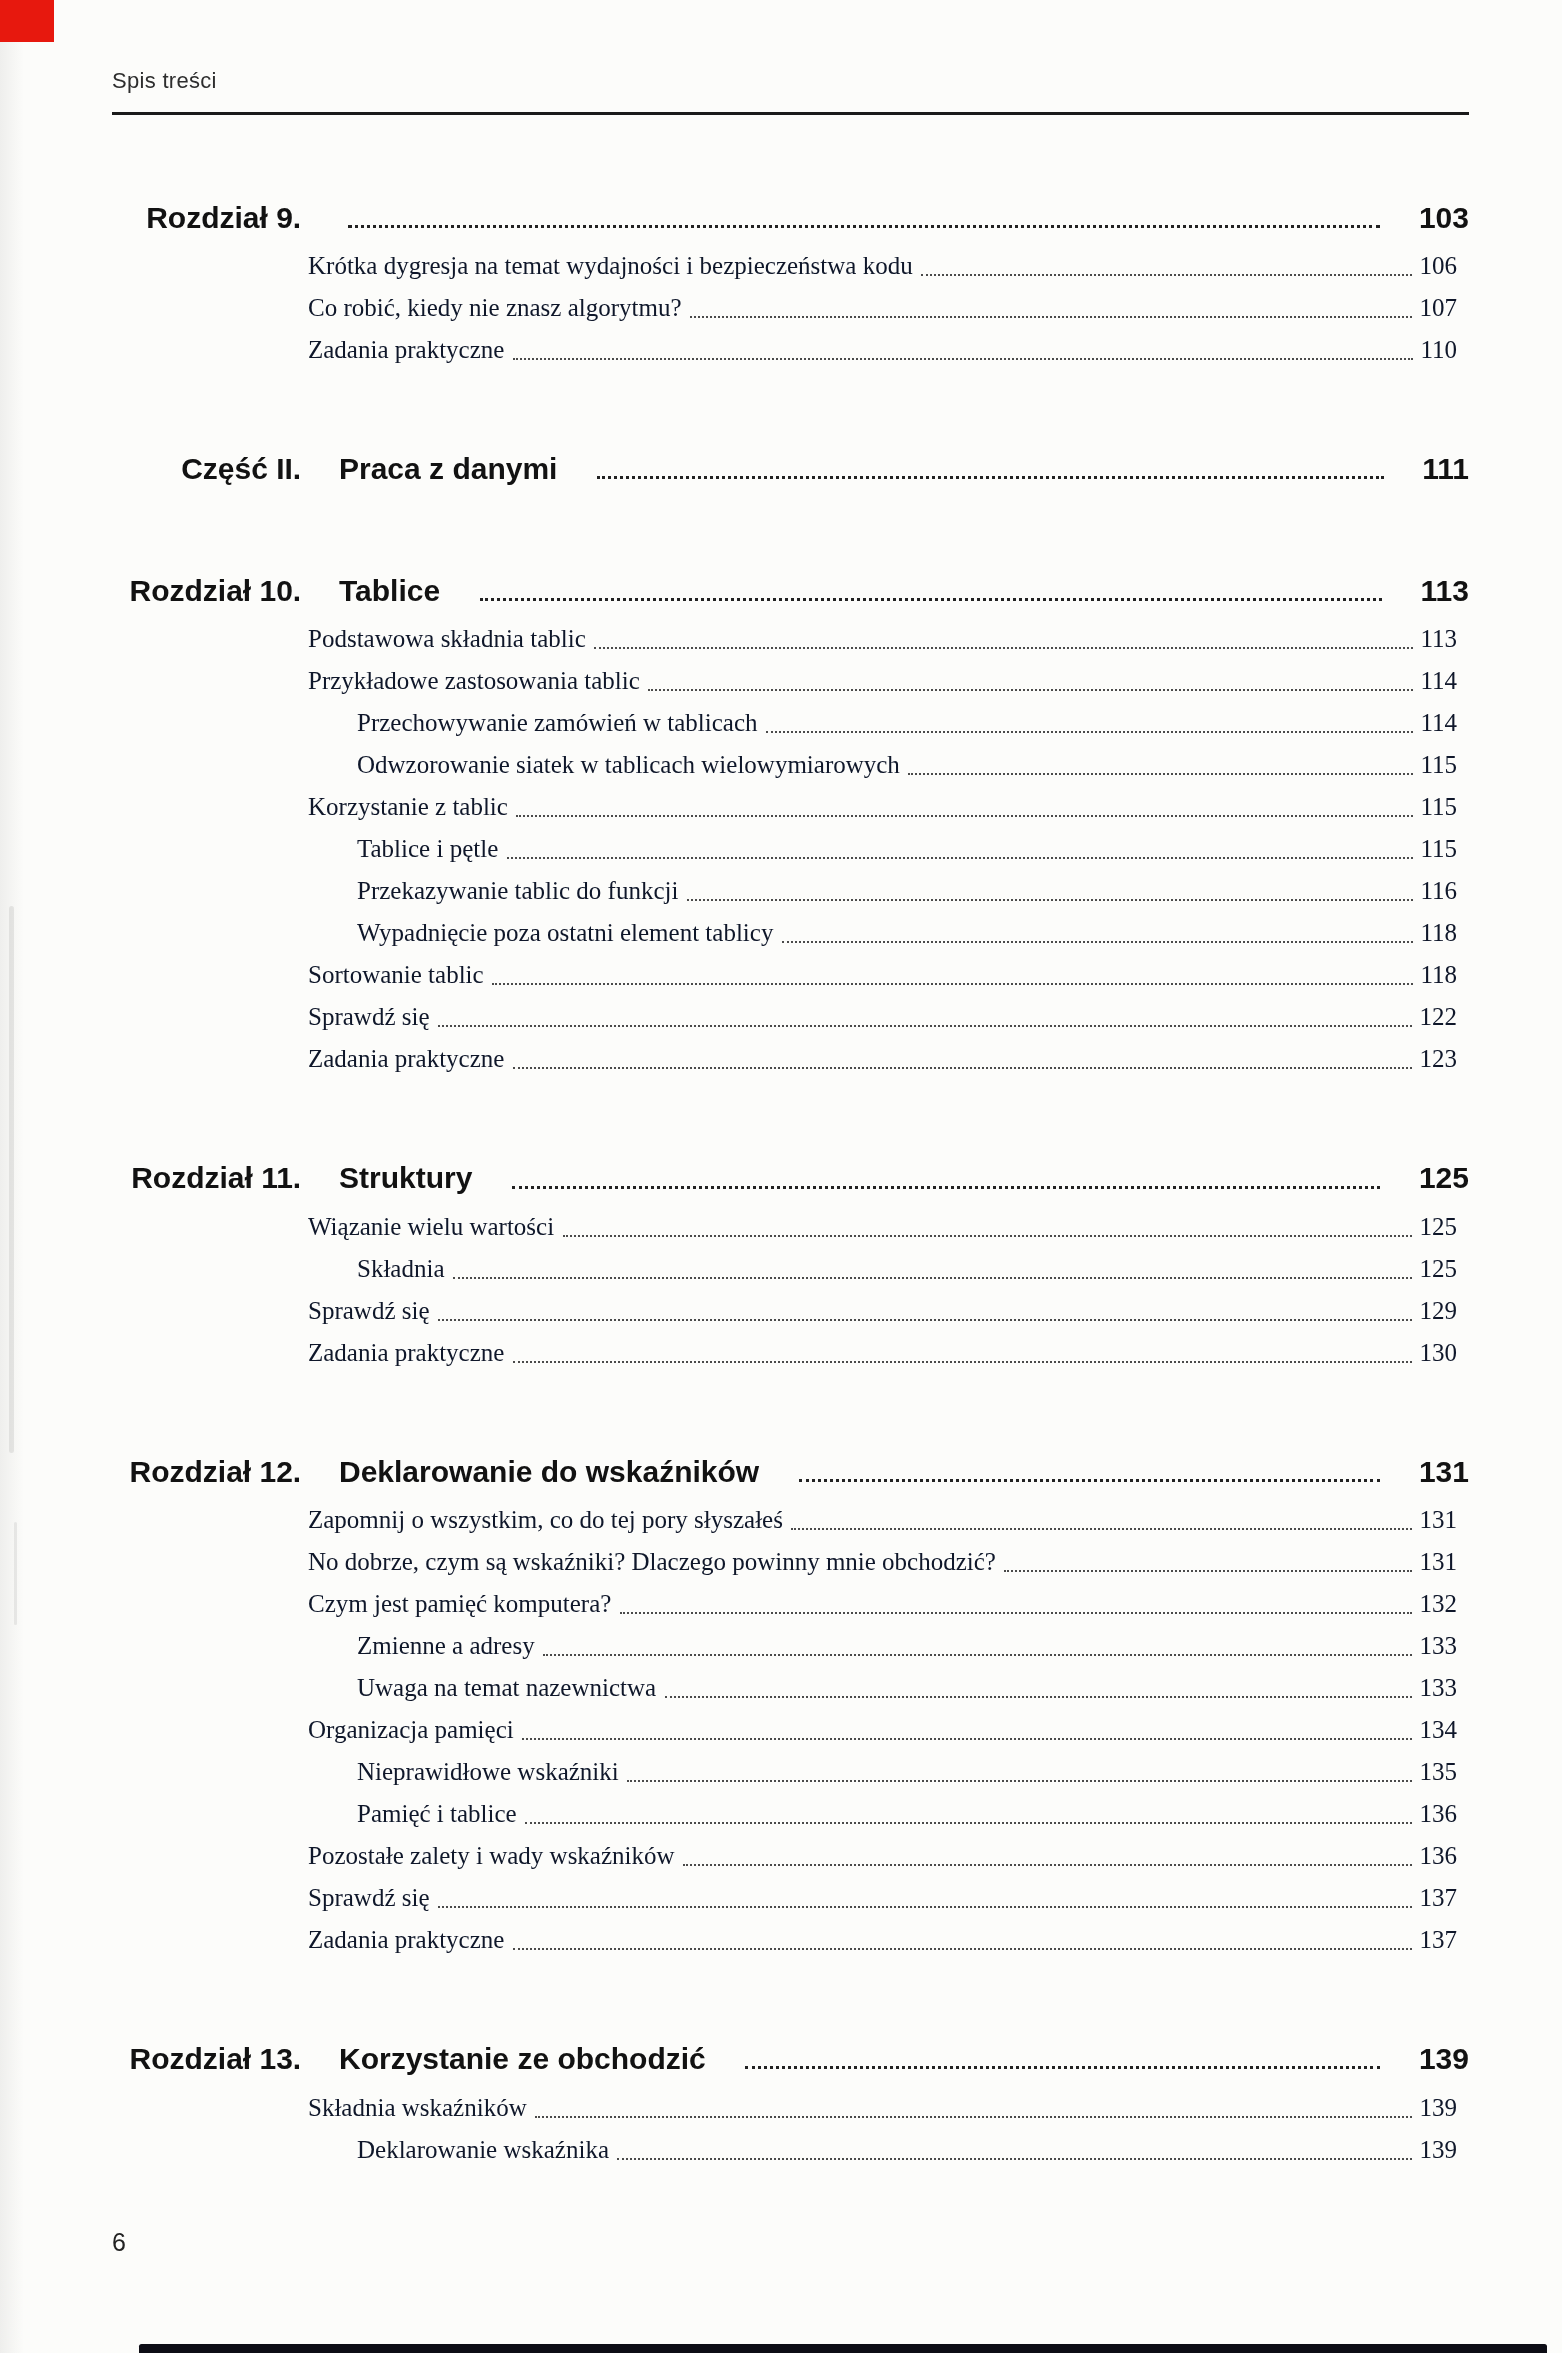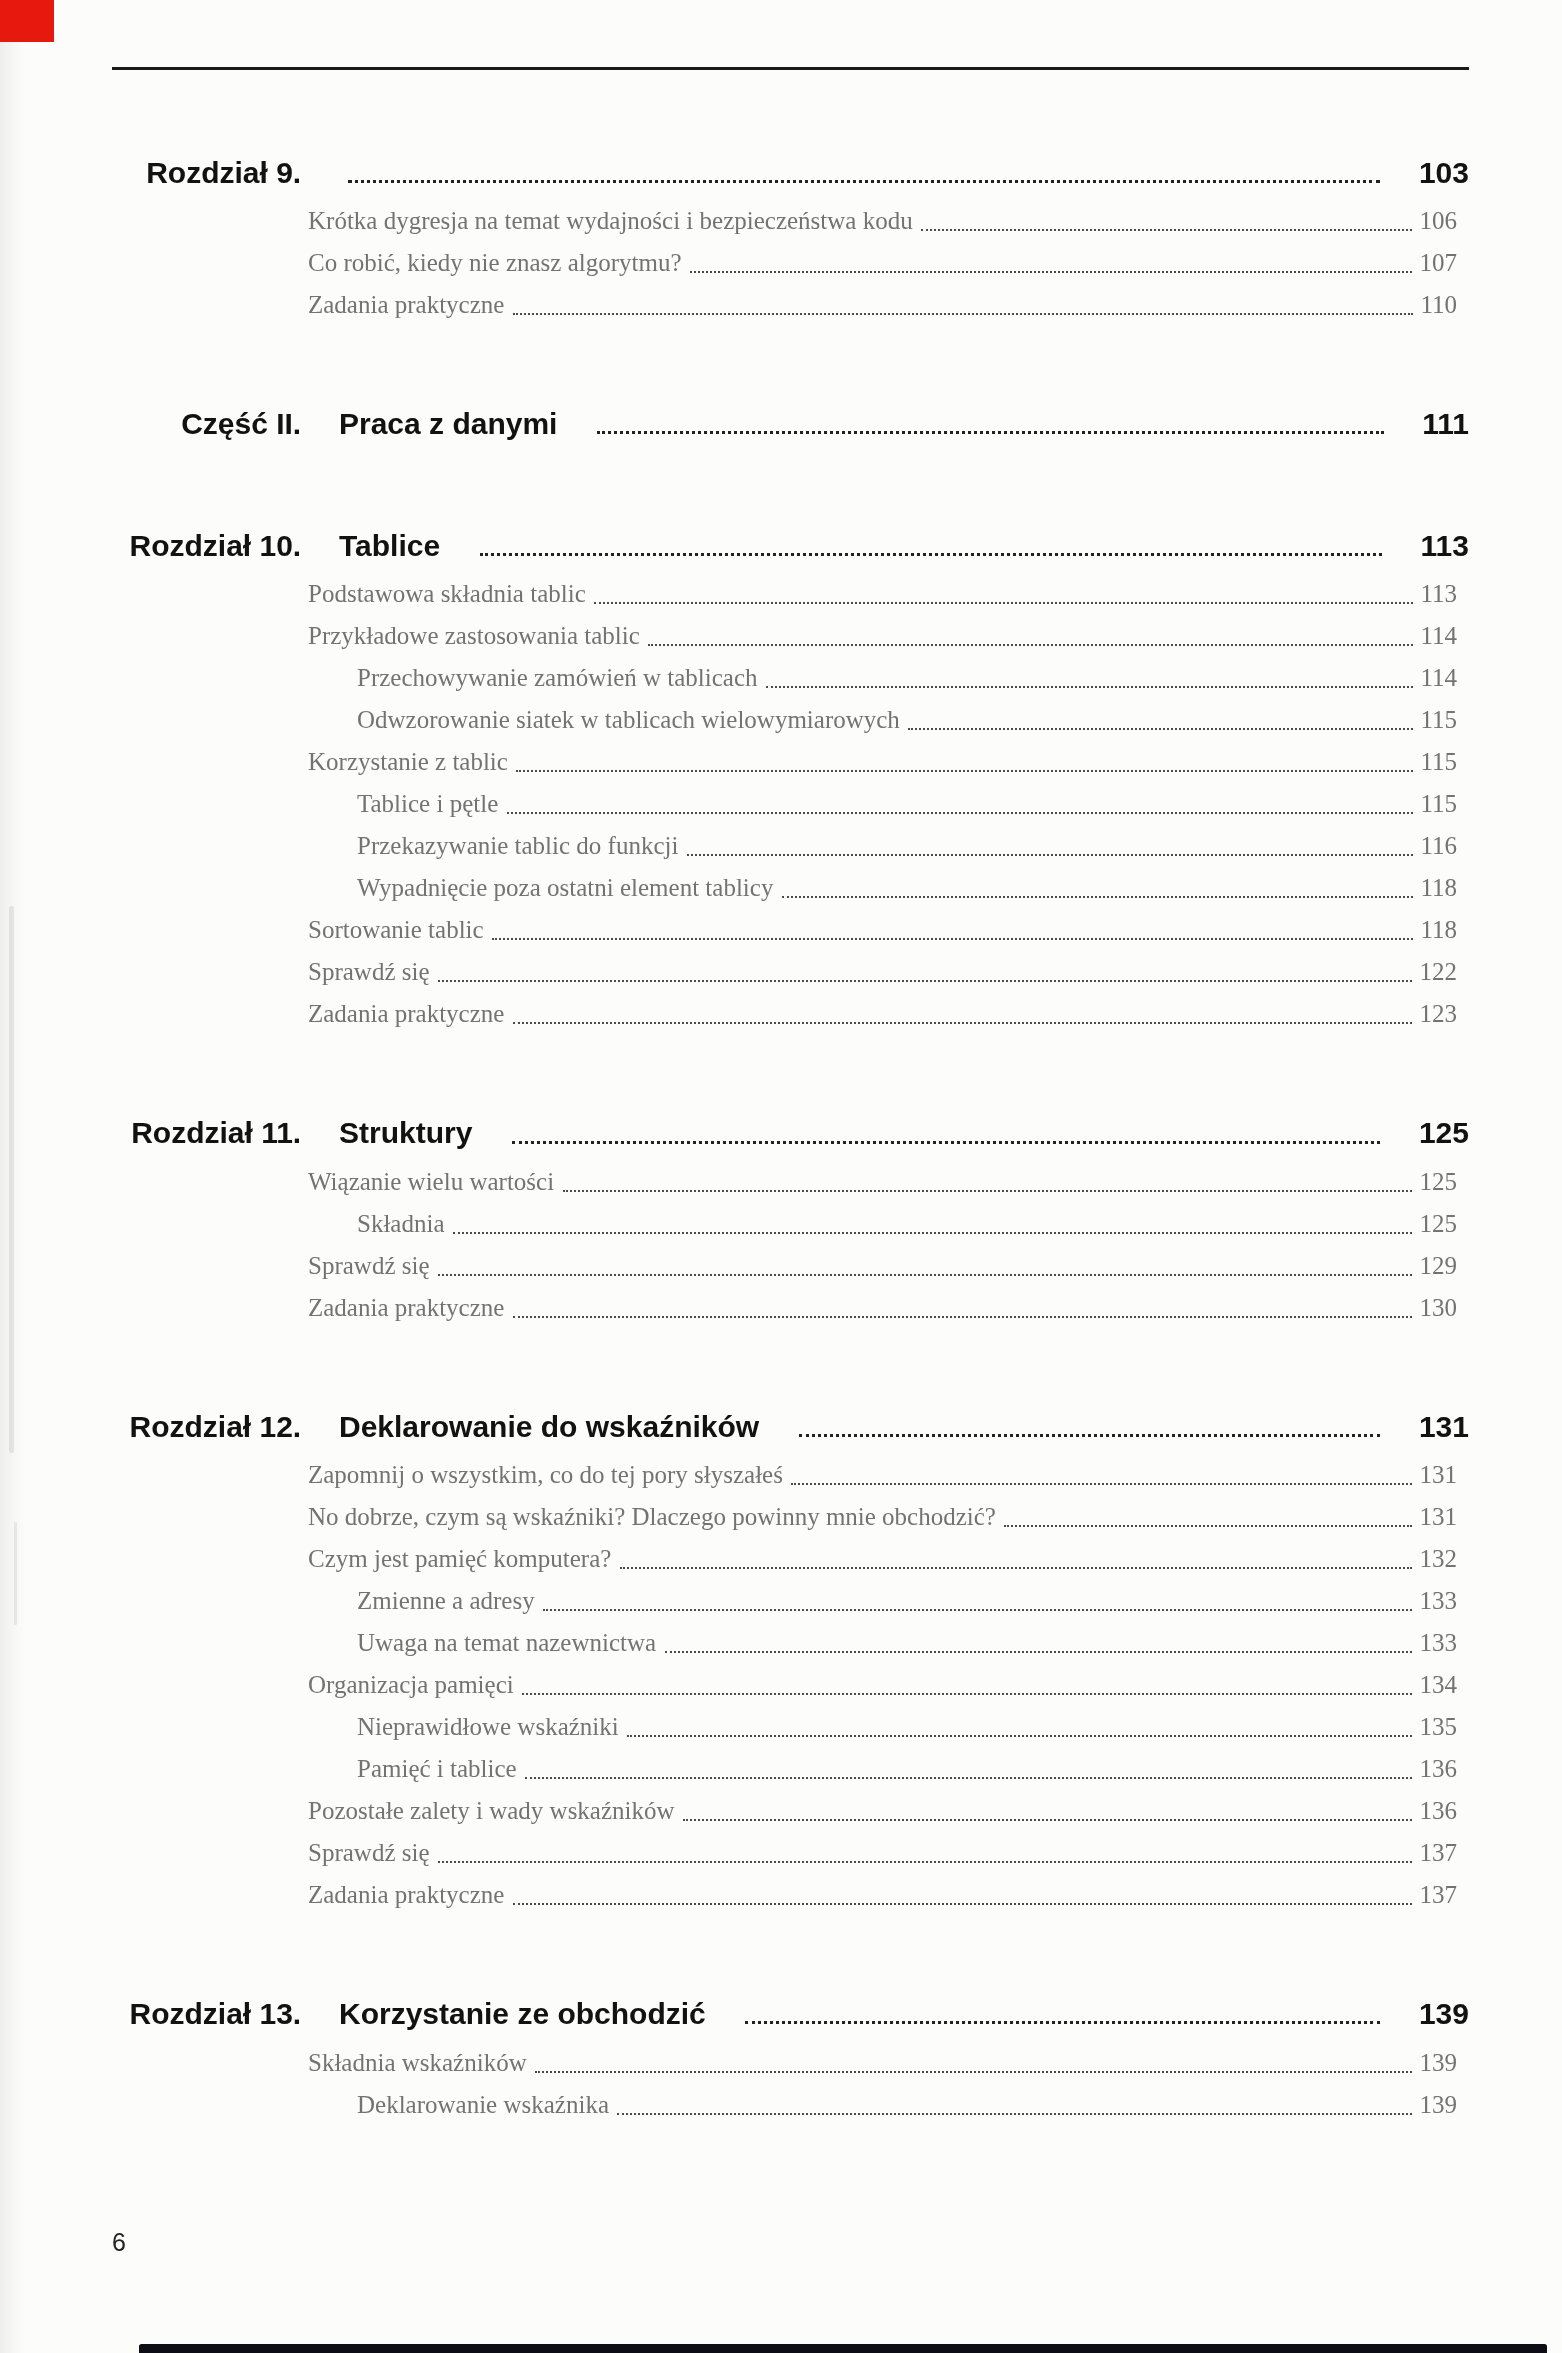--- a/index.html
+++ b/index.html
@@ -52,21 +52,21 @@
     width: 196px;
     padding-right: 6.8px;
     text-align: right;
     white-space: nowrap;
   }
   .heading .title { white-space: nowrap; }
 
   .entry {
     font-size: 25px;
     line-height: 42px;
-    color: #737373;
+    color: #0f172a;
     padding-right: 12px;
   }
   .entry.indent-1 { padding-left: 196px; }
   .entry.indent-2 { padding-left: 245px; align-items: flex-end; }
   .entry .etitle { white-space: nowrap; }
 
   .leader {
     flex: 1;
     min-width: 22px;
     align-self: flex-end;
@@ -111,20 +111,21 @@
     left: 13.7px; top: 1522px;
     width: 3.4px; height: 103px;
     background: rgba(110,110,110,0.12);
     border-radius: 1.7px;
   }
 </style>
 </head>
 <body>
 
 <div class="page">
+  <div class="doc-header">Spis treści</div>
   <div class="header-rule"></div>
   <div class="toc">
       <section class="toc-section chapter">
         <div class="toc-row heading">
           <span class="label">Rozdział 9.</span>
           <span class="leader heading-leader"></span>
           <span class="pagenum">103</span>
         </div>
         <div class="toc-row entry indent-1">
           <span class="etitle">Krótka dygresja na temat wydajności i bezpieczeństwa kodu</span>

